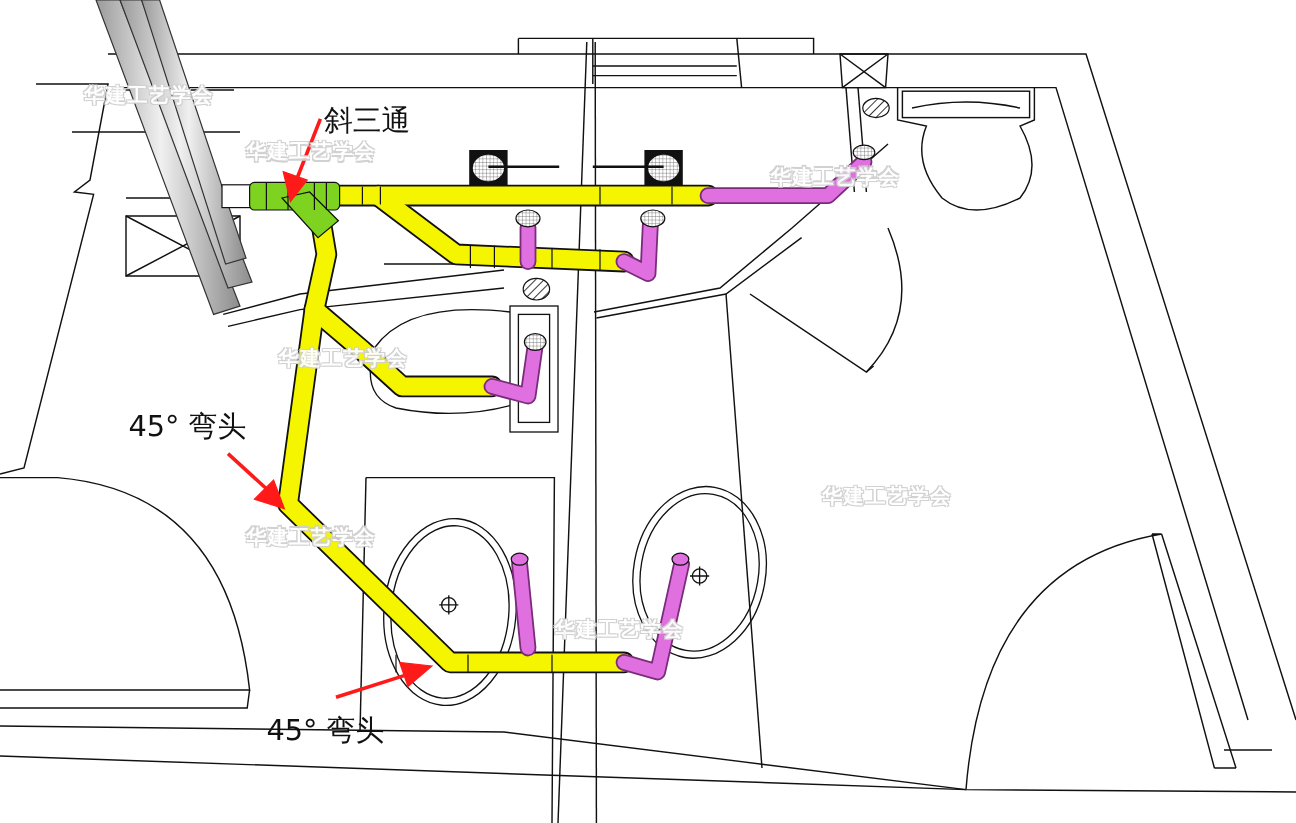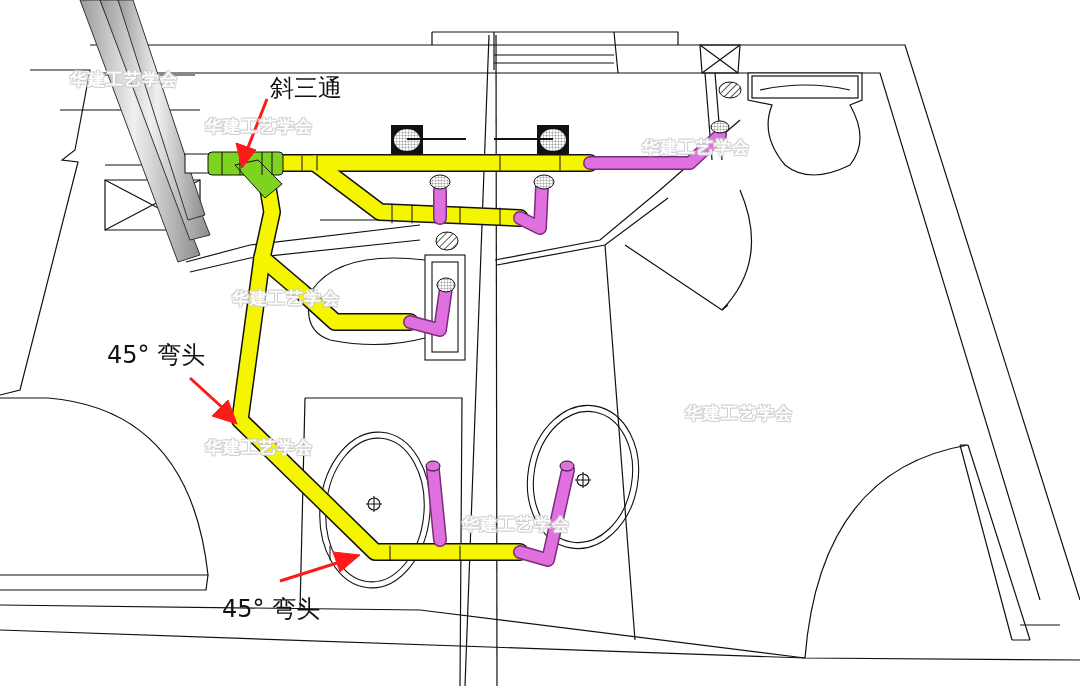--- a/index.html
+++ b/index.html
@@ -191,15 +191,15 @@
 </svg>
 
 <div class="wm" style="left:70px; top:68px;">华建工艺学会</div>
 <div class="wm" style="left:205px; top:115px;">华建工艺学会</div>
 <div class="wm" style="left:642px; top:136px;">华建工艺学会</div>
 <div class="wm" style="left:232px; top:287px;">华建工艺学会</div>
 <div class="wm" style="left:685px; top:402px;">华建工艺学会</div>
 <div class="wm" style="left:205px; top:436px;">华建工艺学会</div>
 <div class="wm" style="left:462px; top:513px;">华建工艺学会</div>
 
-<div class="label" style="left:270px; top:76px;">斜三通</div>
+<div class="label" style="left:270px; top:88px;">斜三通</div>
 <div class="label" style="left:107px; top:343px;">45° 弯头</div>
 <div class="label" style="left:222px; top:597px;">45° 弯头</div>
 
 </body></html>

